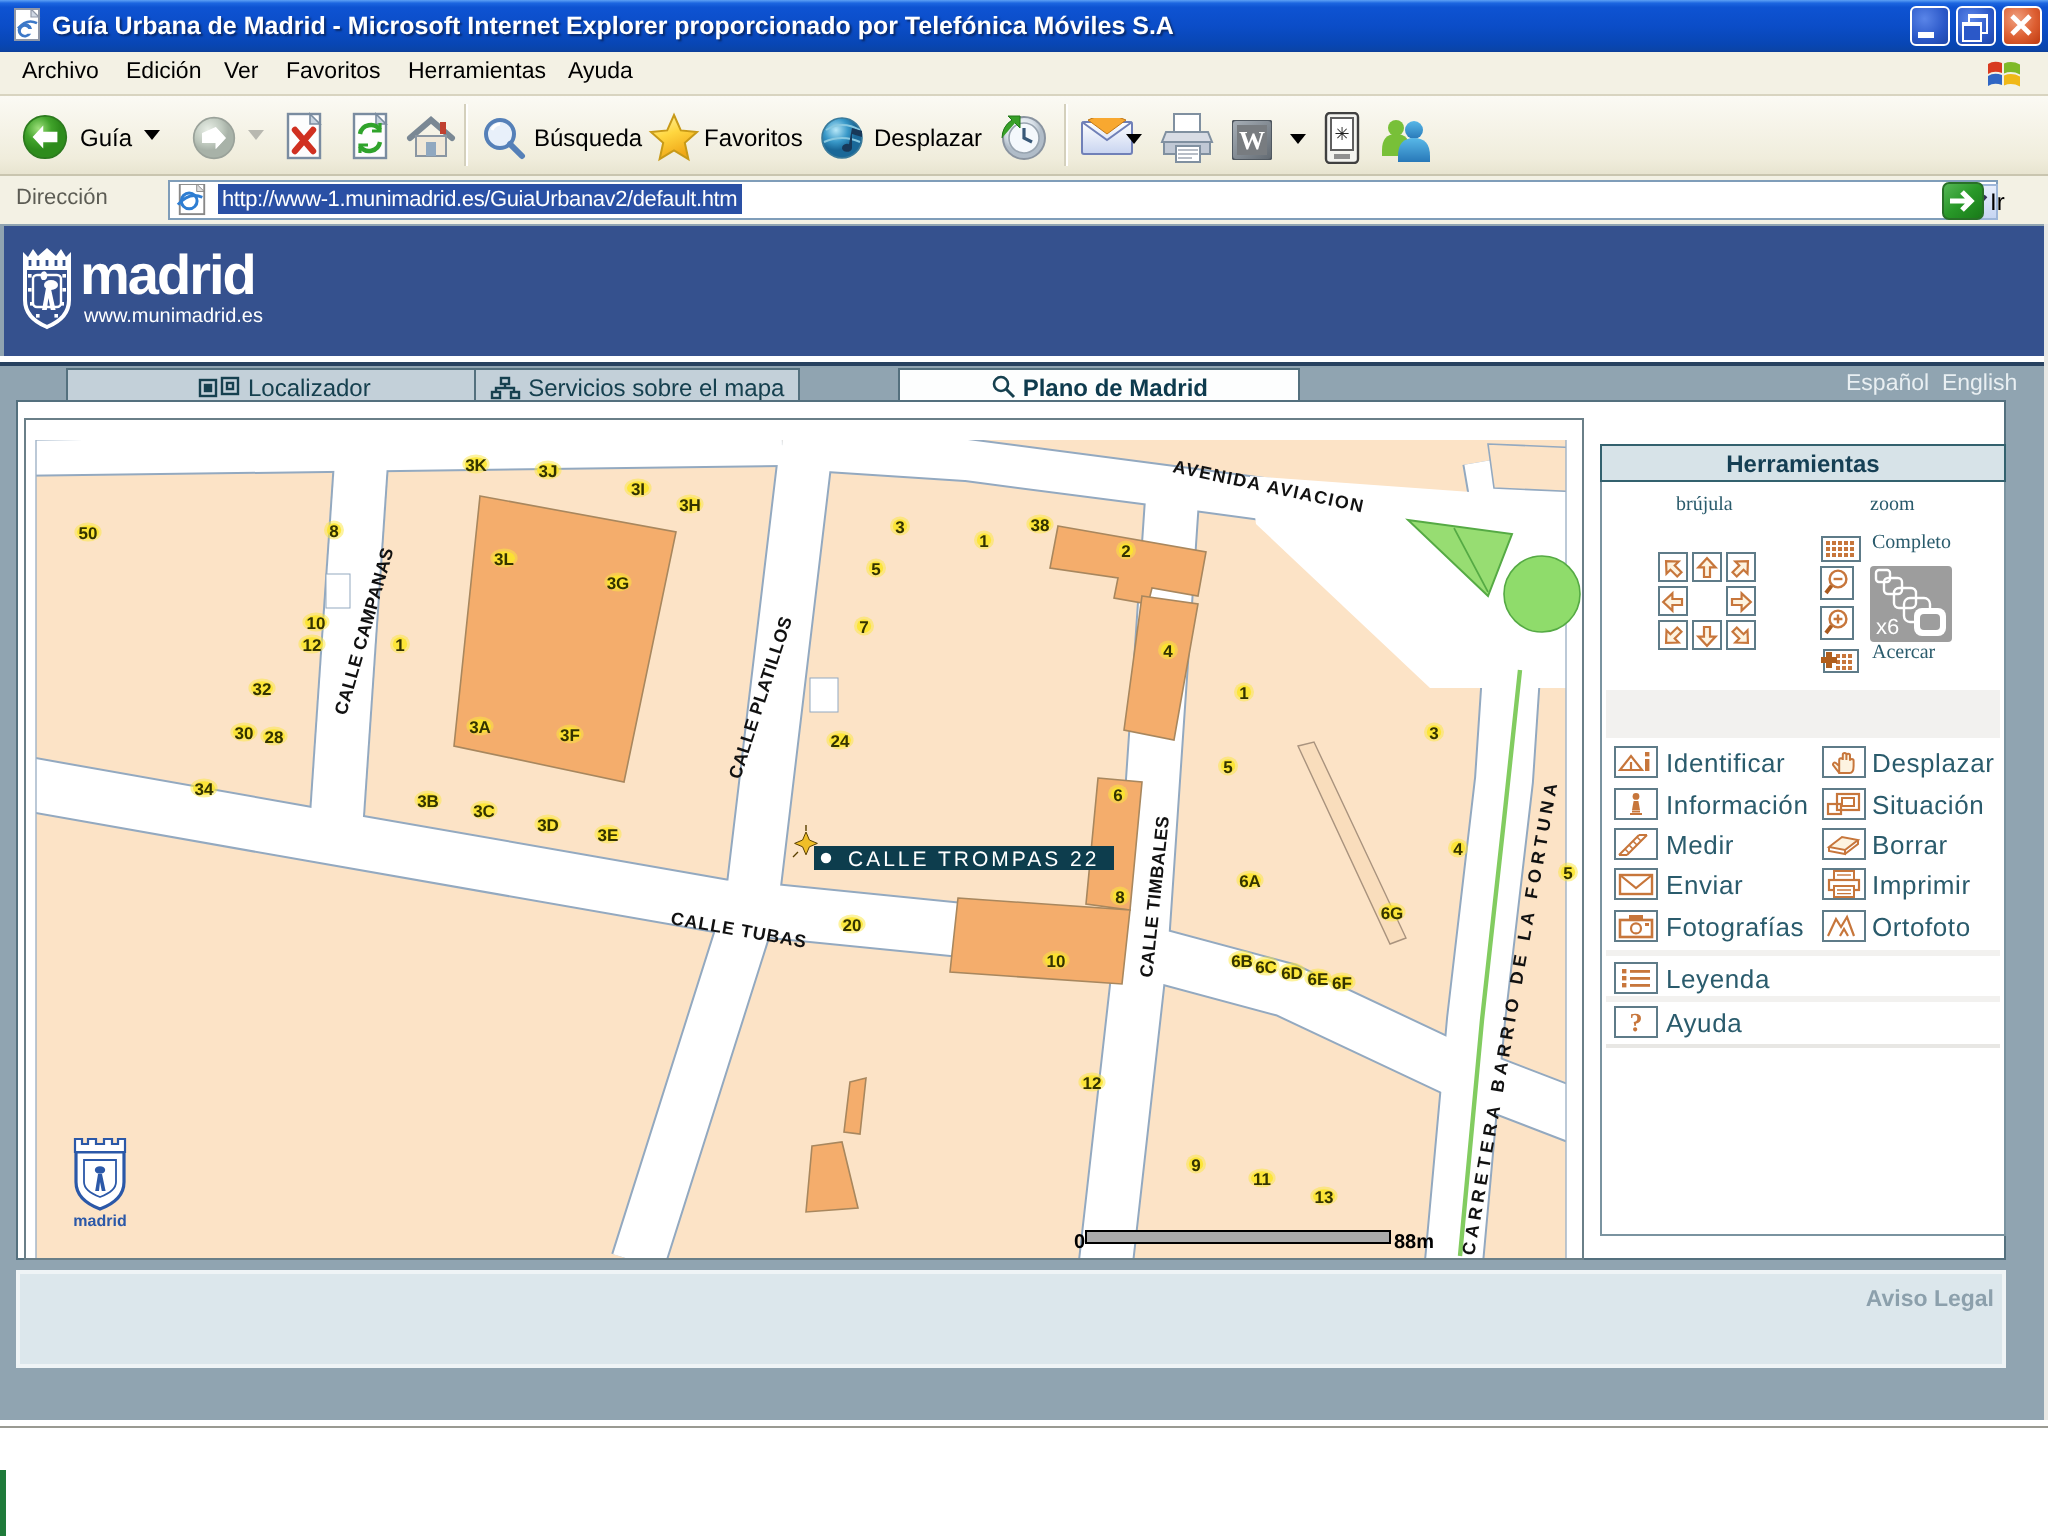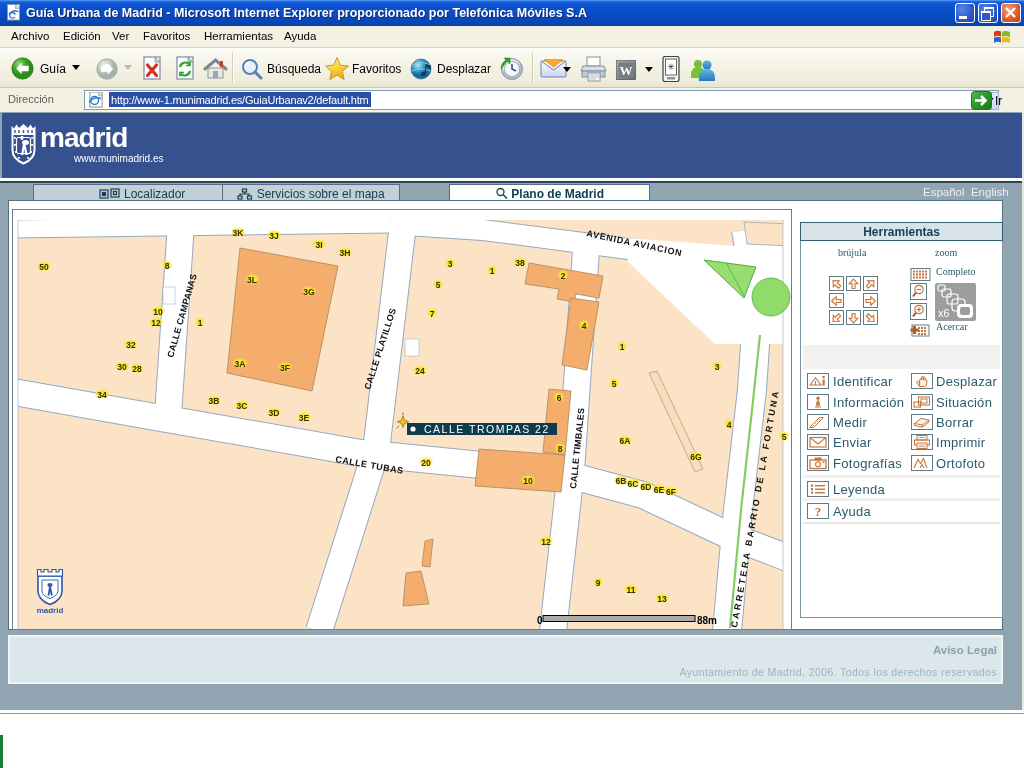--- a/index.html
+++ b/index.html
@@ -26,21 +26,21 @@
 #addrlbl{left:8px;top:5px;font-size:11px;color:#5c5c54;}
 #addrinput{left:52px;top:2px;width:913px;height:18px;background:#fff;border:1px solid #7F9DB9;margin-left:32px;}
 #addrsel{left:24px;top:1px;background:#2A50A5;color:#fff;font-size:11px;letter-spacing:-0.2px;padding:1.5px 2px;white-space:nowrap;}
 #addrdrop{left:897px;top:1px;width:15px;height:16px;background:linear-gradient(#E6EDFB,#C7D6F2);border:1px solid #9EB6D8;}
 
 #page{left:0;top:112px;width:1022px;height:598px;background:#90A4B1;}
 #hdr{left:2px;top:1px;width:1020px;height:65px;background:#35518E;}
 #hdrwhite{left:0px;top:66px;width:1022px;height:3px;background:#fff;}
 #hdrline{left:0px;top:69px;width:1022px;height:2px;background:#27415F;}
 #madrid{left:40px;top:10px;color:#fff;font-size:28px;font-weight:bold;letter-spacing:-1px;}
-#munim{left:42px;top:41px;color:#fff;font-size:10px;margin-left:32px;}
+#munim{left:42px;top:41px;color:#fff;font-size:10px;}
 .tab{top:72px;height:17px;box-sizing:border-box;border:1px solid #54707E;border-bottom:none;background:#C3D0D9;color:#16404F;font-size:12px;text-align:center;padding-top:2px;}
 #tab3{background:#FDFEFE;font-weight:bold;height:19px;border-bottom:none;color:#0E3B4E;margin-left:20px;}
 #lang{top:74px;left:911px;width:112px;color:#E9EFF2;font-size:11.5px;margin-left:12px;}
 #content{left:8px;top:88px;width:995px;height:430px;background:#fff;border:1px solid #54707E;box-sizing:border-box;}
 #mapbox{left:12px;top:97px;width:778px;height:419px;border:1px solid #6A7F88;}
 #tools{left:800px;top:110px;width:203px;height:398px;}
 #footer{left:8px;top:523px;width:995px;height:49px;background:#DCE7EC;border:2px solid #EFF4F6;box-sizing:border-box;}
 #avisol{right:25px;top:532px;color:#8CA0AC;font-weight:bold;font-size:11.5px;}
 #ayunt{right:25px;top:554px;color:#9FB2BC;font-size:10.5px;letter-spacing:0.4px;}
 #botwhite{left:0;top:710px;width:1024px;height:58px;background:#fff;}
@@ -308,21 +308,21 @@
     <div class="tab abs" style="left:33px;width:218px">
       <svg style="vertical-align:-2px" width="22" height="12" viewBox="0 0 22 12">
           <g fill="none" stroke="#16404F" stroke-width="1.2">
             <rect x="1" y="2" width="8" height="8"></rect>
             <rect x="3.5" y="4.5" width="3" height="3" fill="#16404F"></rect>
             <rect x="12" y="1" width="8" height="8"></rect>
             <rect x="14.5" y="3.5" width="3" height="3"></rect>
           </g>
         </svg>
       Localizador</div>
-    <div class="tab abs" style="left:222px;width:178px">
+    <div class="tab abs" style="left:237px;width:163px">
       <svg style="vertical-align:-2px" width="16" height="12" viewBox="0 0 16 12">
           <g fill="none" stroke="#16404F" stroke-width="1.2">
             <rect x="5.5" y="1" width="4" height="3"></rect>
             <rect x="1" y="8" width="4" height="3"></rect>
             <rect x="10.5" y="8" width="4" height="3"></rect>
             <path d="M7.5,4 v2 M3,8 v-2 h9 v2"></path>
           </g>
         </svg>
       Servicios sobre el mapa</div>
     <div class="tab abs" id="tab3" style="left:429px;width:201px">
@@ -746,19 +746,18 @@
           <rect x="0.5" y="0.5" width="21" height="15" fill="#fff" stroke="#5E7B88"></rect>
           <text x="11" y="12.5" font-size="13" font-weight="bold" fill="#C7763B" text-anchor="middle" font-family="Liberation Serif,serif">?</text>
         </svg>
       <div class="abs trow-txt" style="left:33px;top:282px">Ayuda</div>
       <div class="abs" style="left:3px;top:253px;width:197px;height:3px;background:#F2F1EF"></div>
       <div class="abs" style="left:3px;top:276px;width:197px;height:3px;background:#F2F1EF"></div>
       <div class="abs" style="left:3px;top:300px;width:197px;height:2px;background:#E8E7E4"></div>
     </div>
     <div id="footer" class="abs"></div>
     <div id="avisol" class="abs">Aviso Legal</div>
-    <div id="ayunt" class="abs">Ayuntamiento de Madrid, 2006. Todos los derechos reservados</div>
   </div>
   <div id="rightedge" class="abs"></div>
   <div id="botwhite" class="abs"></div>
   <div id="botline" class="abs"></div>
   <div id="botgreen" class="abs"></div>
 </div>
 
 </body></html>

